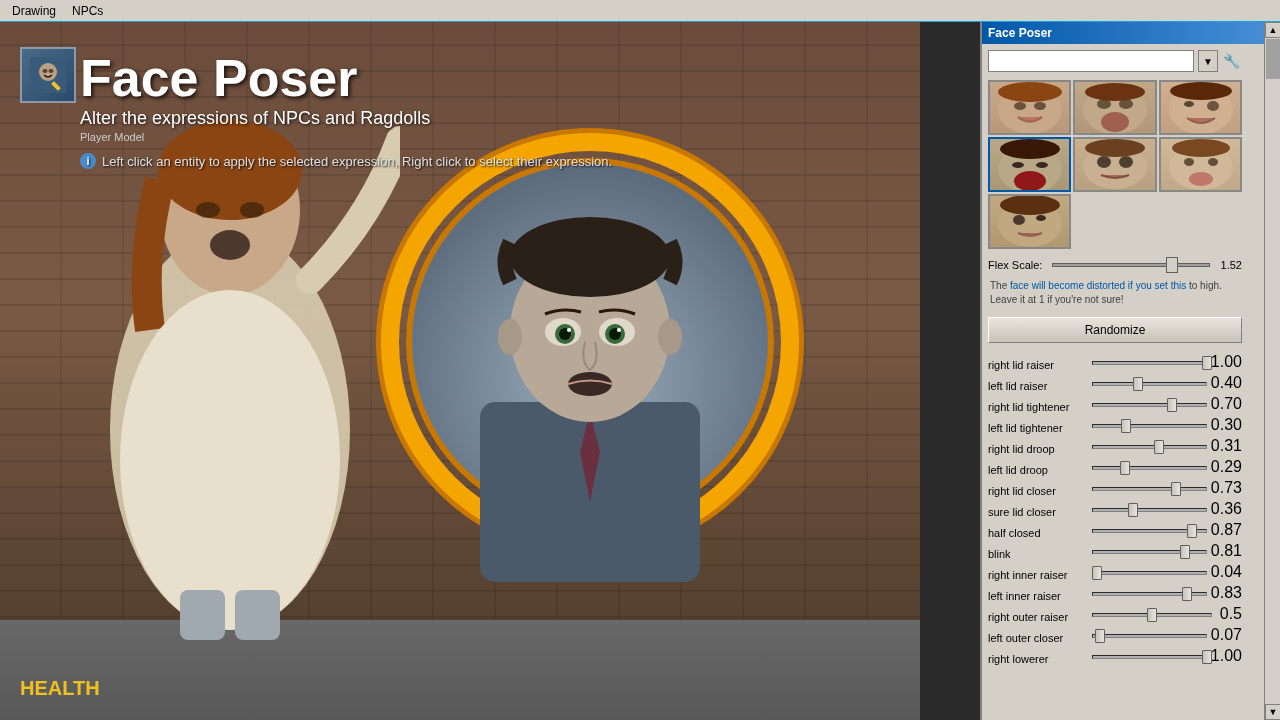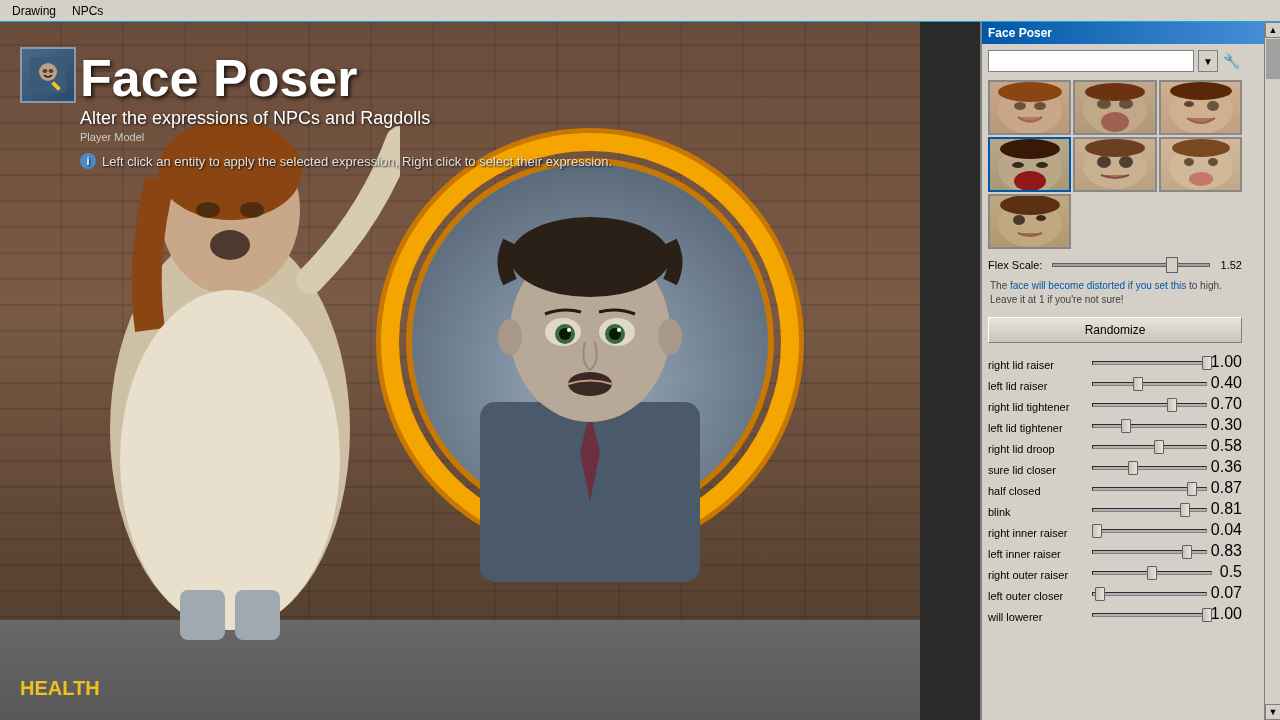--- a/index.html
+++ b/index.html
@@ -695,21 +695,37 @@
               <div class="slider-row-thumb" style="left: 30%;"></div>
             </div>
             <span class="slider-row-value">0.30</span>
           </div>
           <div class="slider-row">
             <span class="slider-row-label">right lid droop</span>
             <div class="slider-row-track">
               <div class="slider-row-bg"></div>
               <div class="slider-row-thumb" style="left: 58%;"></div>
             </div>
-            <span class="slider-row-value">0.58</span>
+            <span class="slider-row-value">0.31</span>
+          </div>
+          <div class="slider-row">
+            <span class="slider-row-label">left lid droop</span>
+            <div class="slider-row-track">
+              <div class="slider-row-bg"></div>
+              <div class="slider-row-thumb" style="left: 29%;"></div>
+            </div>
+            <span class="slider-row-value">0.29</span>
+          </div>
+          <div class="slider-row">
+            <span class="slider-row-label">right lid closer</span>
+            <div class="slider-row-track">
+              <div class="slider-row-bg"></div>
+              <div class="slider-row-thumb" style="left: 73%;"></div>
+            </div>
+            <span class="slider-row-value">0.73</span>
           </div>
           <div class="slider-row">
             <span class="slider-row-label">sure lid closer</span>
             <div class="slider-row-track">
               <div class="slider-row-bg"></div>
               <div class="slider-row-thumb" style="left: 36%;"></div>
             </div>
             <span class="slider-row-value">0.36</span>
           </div>
           <div class="slider-row">
@@ -754,21 +770,21 @@
           </div>
           <div class="slider-row">
             <span class="slider-row-label">left outer closer</span>
             <div class="slider-row-track">
               <div class="slider-row-bg"></div>
               <div class="slider-row-thumb" style="left: 7%;"></div>
             </div>
             <span class="slider-row-value">0.07</span>
           </div>
           <div class="slider-row">
-            <span class="slider-row-label">will lowerer</span>
+            <span class="slider-row-label">right lowerer</span>
             <div class="slider-row-track">
               <div class="slider-row-bg"></div>
               <div class="slider-row-thumb" style="left: 100%;"></div>
             </div>
             <span class="slider-row-value">1.00</span>
           </div>
         </div>
 
     </div>
   </div>

